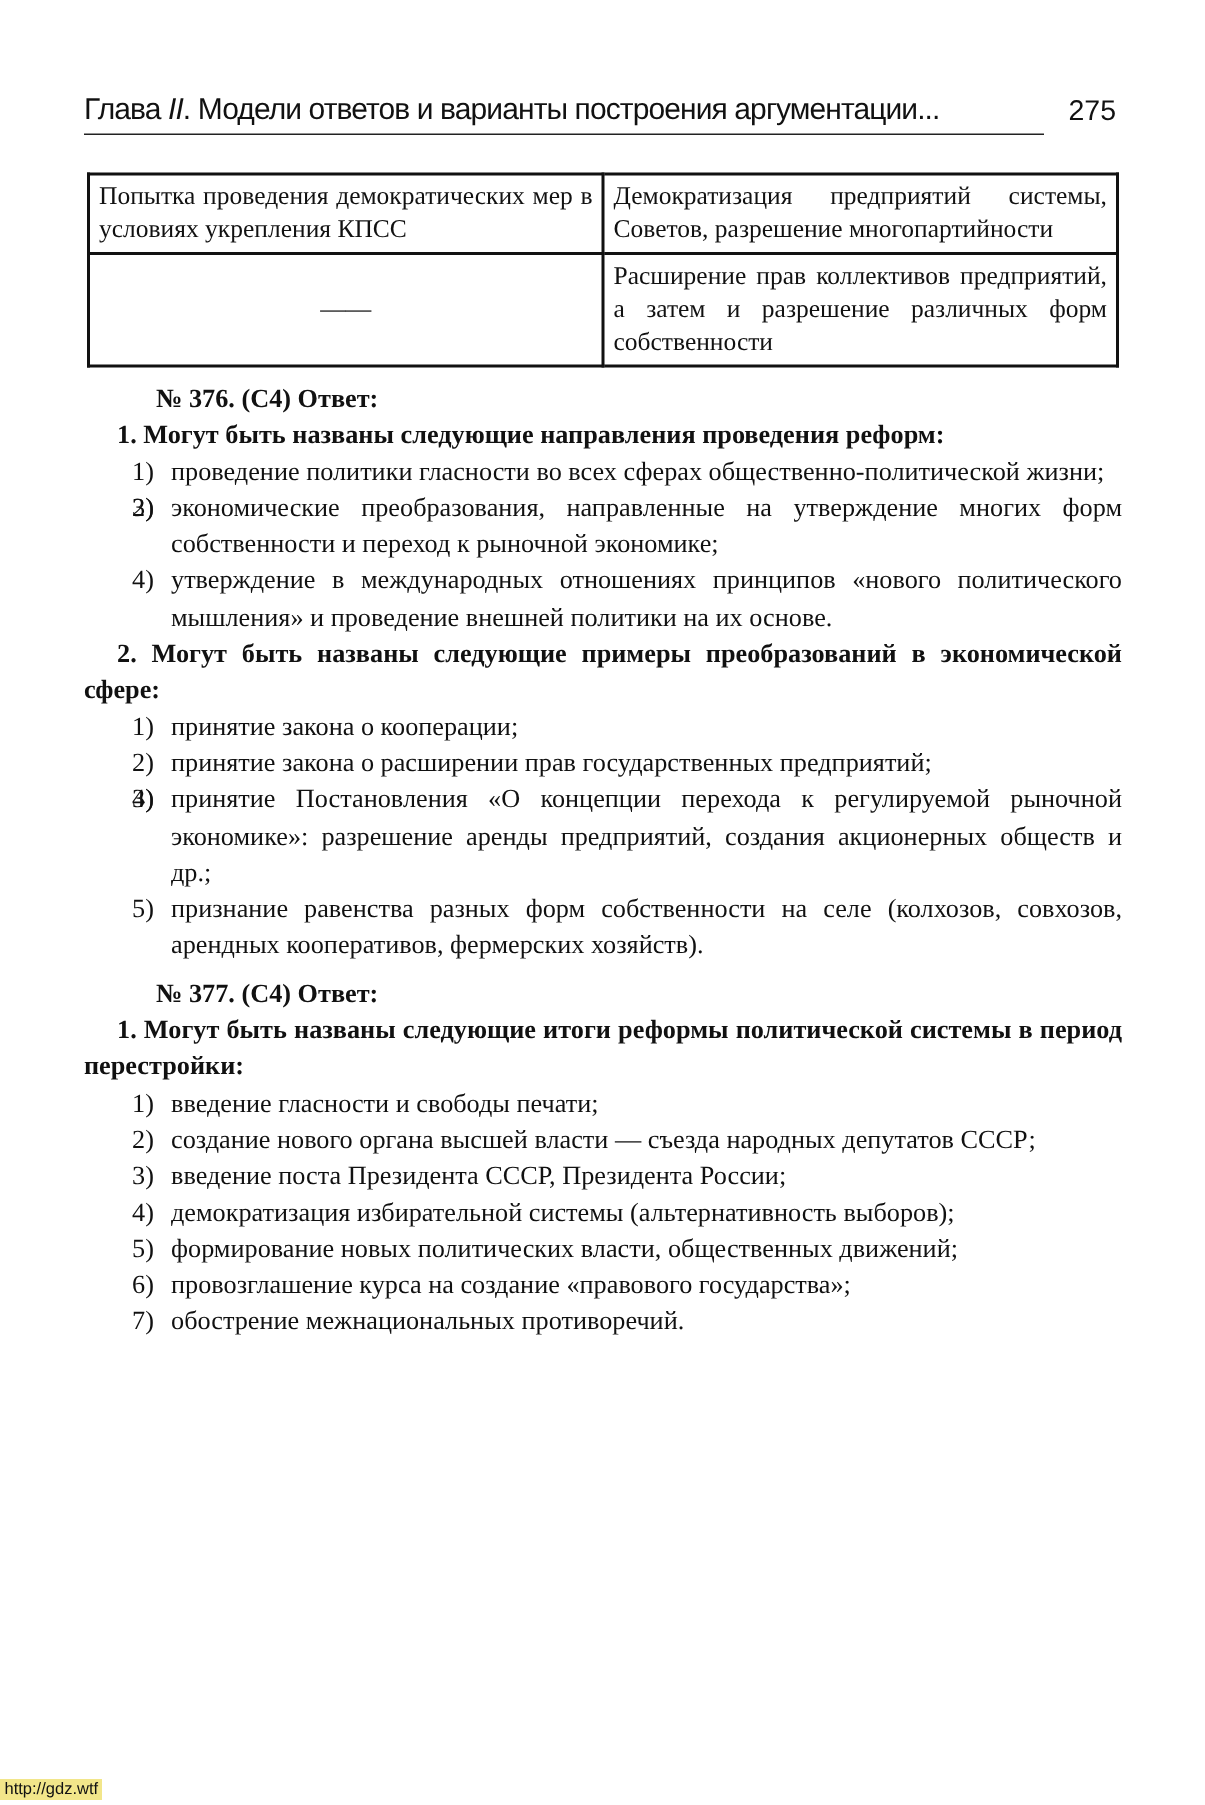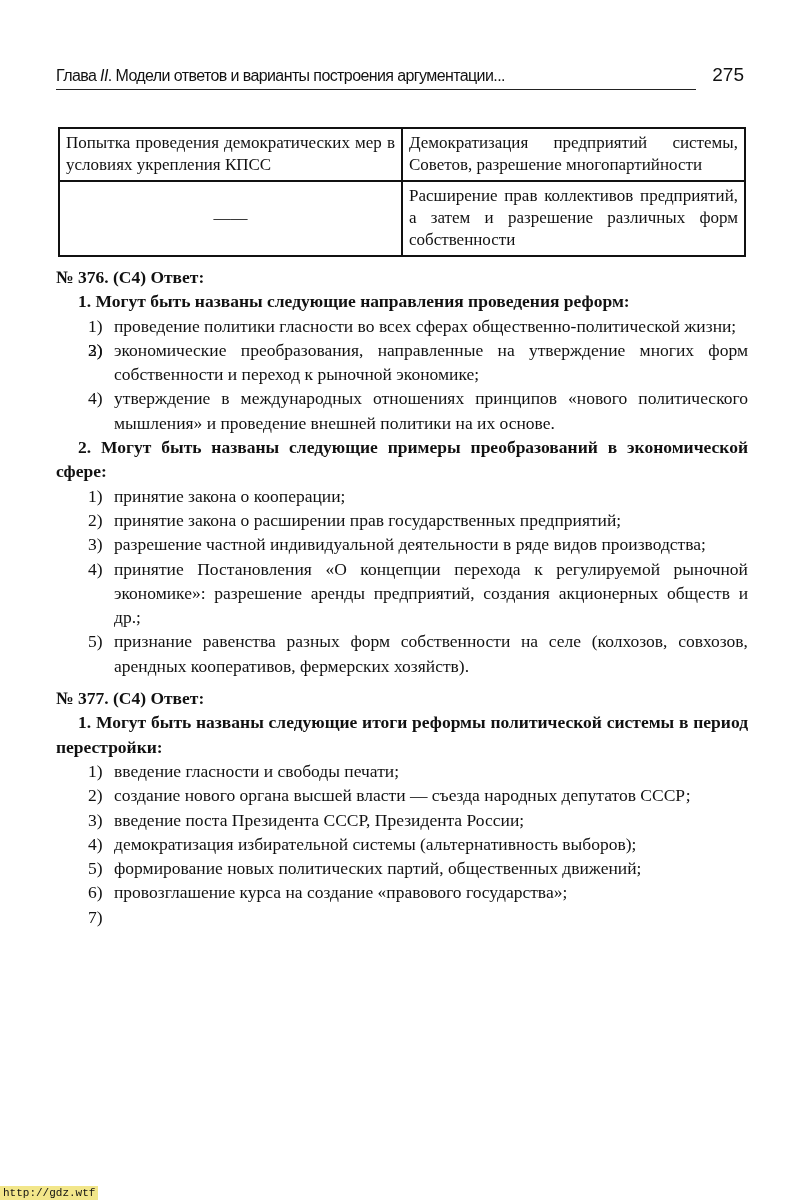--- a/index.html
+++ b/index.html
@@ -1,32 +1,32 @@
 <!DOCTYPE html>
 <html><head>
 <meta charset="utf-8">
 <style>
   html, body { margin: 0; padding: 0; background: #ffffff; }
   body { width: 803px; height: 1203px; position: relative; overflow: hidden; color: #111; }
   .page { position: absolute; left: 56px; top: 60px; width: 692px; font-family: "Liberation Serif", serif; }
   .running-head { display: flex; justify-content: space-between; align-items: flex-end; height: 30px; }
-  .running-head .title { font-family: "Liberation Sans", sans-serif; font-size: 16px; letter-spacing: -0.6px; border-bottom: 1.5px solid #222; padding-bottom: 4px; width: 640px; }
+  .running-head .title { font-family: "Liberation Sans", sans-serif; font-size: 20px; letter-spacing: -0.6px; border-bottom: 1.5px solid #222; padding-bottom: 4px; width: 640px; }
   .running-head .title i { font-style: italic; }
   .running-head .num { font-family: "Liberation Sans", sans-serif; font-size: 19px; padding-bottom: 4px; margin-right: 4px; }
-  table.cmp { margin-top: 37px; margin-left: 2px; width: 688px; border-collapse: collapse; font-size: 17px; line-height: 22px; }
+  table.cmp { margin-top: 25px; margin-left: 2px; width: 688px; border-collapse: collapse; font-size: 17px; line-height: 22px; }
   table.cmp td { border: 2px solid #111; padding: 3px 6px 4px 6px; vertical-align: top; width: 50%; }
   table.cmp td.dash { text-align: center; vertical-align: middle; }
   table.cmp td.c1 { text-align: justify; }
   .ans { font-size: 17.5px; line-height: 24.3px; }
-  .ans .hdr { font-weight: bold; margin-top: 8px; }
+  .ans .hdr { font-weight: bold; margin-top: 8px; margin-left: 48px; }
   .ans .sub { font-weight: bold; text-indent: 22px; text-align: justify; }
   .ans ol { list-style: none; margin: 0; padding: 0; }
   .ans li { position: relative; padding-left: 58px; text-align: justify; }
   .ans li .n { position: absolute; left: 32px; top: 0; }
-  .watermark { position: absolute; left: 0; top: 1186px; background: #f2e68a; font-family: Liberation Mono, monospace; font-size: 11px; padding: 1px 3px; color: #111; }
+  .watermark { position: absolute; left: 0; top: 1186px; background: #f2e68a; font-family: Liberation Sans, sans-serif; font-size: 11px; padding: 1px 3px; color: #111; }
 </style>
 </head>
 <body>
 
 <div class="page">
   <div class="running-head">
     <div class="title"><span>Глава </span><i>II</i><span>. Модели ответов и варианты построения аргументации...</span></div>
     <div class="num">275</div>
   </div>
 
@@ -49,31 +49,31 @@
       <ol>
         <li><span class="n">1)</span><span>проведение политики гласности во всех сферах общественно-политической жизни;</span></li>
         <li><span class="n">2)</span></li>
         <li><span class="n">3)</span><span>экономические преобразования, направленные на утверждение многих форм собственности и переход к рыночной экономике;</span></li>
         <li><span class="n">4)</span><span>утверждение в международных отношениях принципов «нового политического мышления» и проведение внешней политики на их основе.</span></li>
       </ol>
       <div class="sub">2. Могут быть названы следующие примеры преобразований в экономической сфере:</div>
       <ol>
         <li><span class="n">1)</span><span>принятие закона о кооперации;</span></li>
         <li><span class="n">2)</span><span>принятие закона о расширении прав государственных предприятий;</span></li>
-        <li><span class="n">3)</span><span>разрешение частной индивидуальной деятельности в ряде видов производства;</span></li>
+        <li><span class="n">3)</span></li>
         <li><span class="n">4)</span><span>принятие Постановления «О концепции перехода к регулируемой рыночной экономике»: разрешение аренды предприятий, создания акционерных обществ и др.;</span></li>
         <li><span class="n">5)</span><span>признание равенства разных форм собственности на селе (колхозов, совхозов, арендных кооперативов, фермерских хозяйств).</span></li>
       </ol>
       <div class="hdr">№ 377. (С4) Ответ:</div>
       <div class="sub">1. Могут быть названы следующие итоги реформы политической системы в период перестройки:</div>
       <ol>
         <li><span class="n">1)</span><span>введение гласности и свободы печати;</span></li>
         <li><span class="n">2)</span><span>создание нового органа высшей власти — съезда народных депутатов СССР;</span></li>
         <li><span class="n">3)</span><span>введение поста Президента СССР, Президента России;</span></li>
         <li><span class="n">4)</span><span>демократизация избирательной системы (альтернативность выборов);</span></li>
-        <li><span class="n">5)</span><span>формирование новых политических партий, общественных движений;</span></li>
+        <li><span class="n">5)</span><span>формирование новых политических власти, общественных движений;</span></li>
         <li><span class="n">6)</span><span>провозглашение курса на создание «правового государства»;</span></li>
-        <li><span class="n">7)</span></li>
+        <li><span class="n">7)</span><span>обострение межнациональных противоречий.</span></li>
       </ol>
     </div>
 </div>
 
 <div class="watermark">http://gdz.wtf</div>
 
 </body></html>

